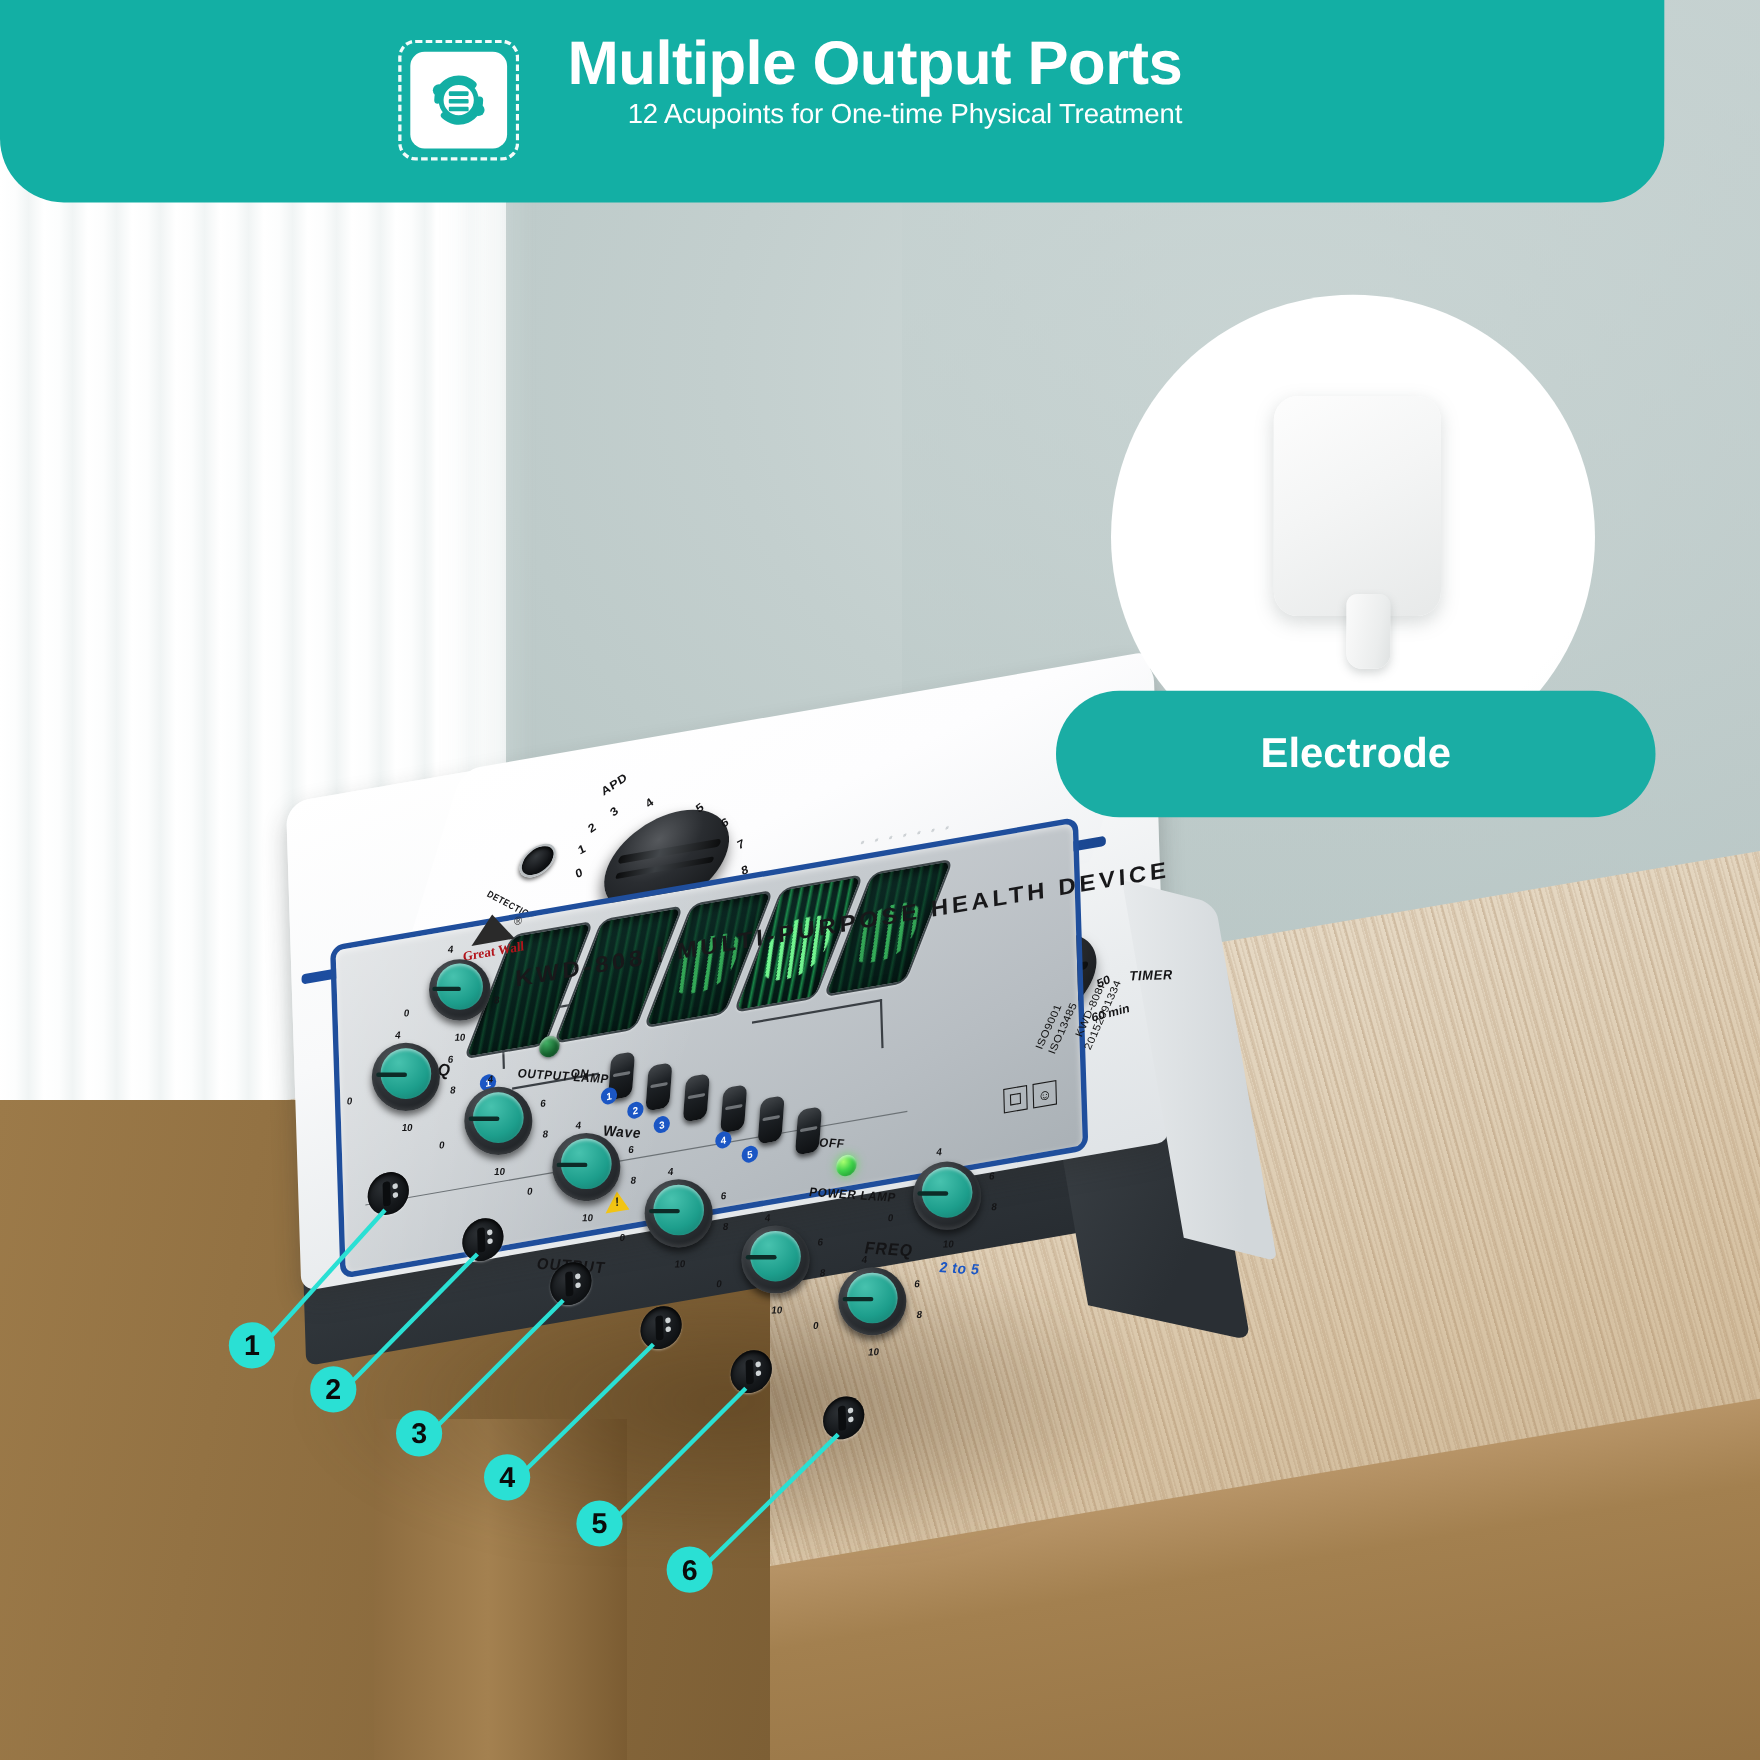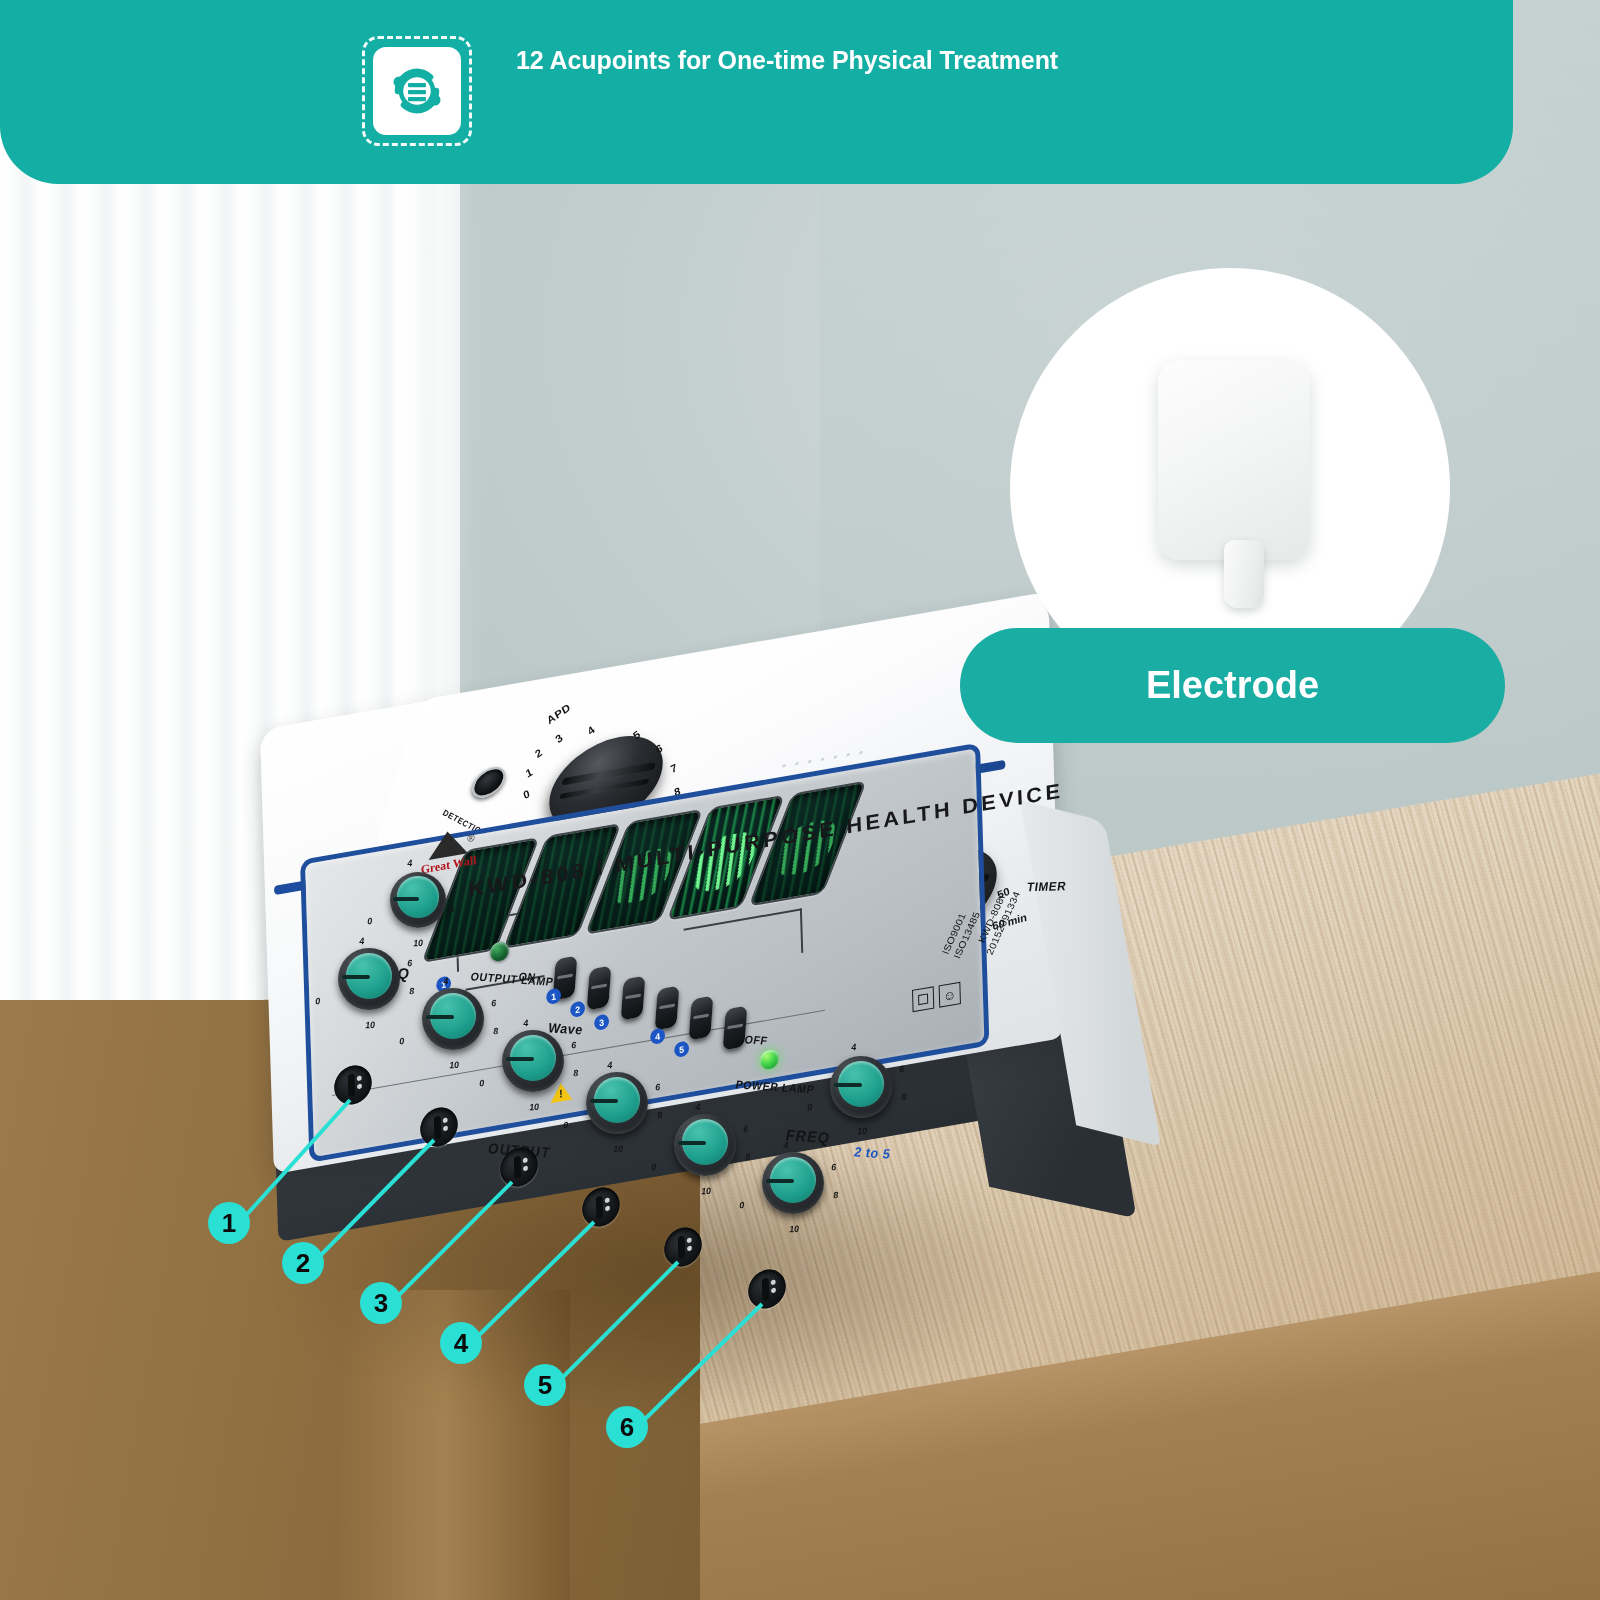--- a/index.html
+++ b/index.html
@@ -393,21 +393,21 @@
   }
   .hdr-icon-card {
     width:88px; height:88px; border-radius:13px; background:#fff;
     display:flex; align-items:center; justify-content:center;
   }
   .hdr-text { margin-left:156px; }
   .hdr-title {
     font-size:56px; font-weight:700; color:#fff; letter-spacing:-.5px; line-height:1.12;
     font-family:"Liberation Sans", sans-serif;
   }
-  .hdr-sub { font-size:25px; color:#fff; margin-top:20px; font-weight:700; letter-spacing:-.1px; }
+  .hdr-sub { font-size:25px; color:#fff; margin-top:1px; font-weight:400; letter-spacing:-.1px;text-align:right; }
 
   
   #silicone { position:absolute; left:960px; top:268px; width:545px; height:475px; z-index:25; }
   .sil-circle {
     position:absolute; left:50px; top:0; width:440px; height:440px; border-radius:50%;
     background:radial-gradient(circle at 42% 34%, #ffffff 0%, #ffffff 72%, #f7f9f9 100%);
   }
   .sil-pad {
     position:absolute; left:198px; top:92px; width:152px; height:200px;
     background:linear-gradient(152deg,#fdfdfd 0%, #f4f5f5 45%, #e7e9e9 100%);
@@ -702,15 +702,16 @@
         <circle cx="15" cy="24" r="5.5" fill="#13afa4"></circle>
         <circle cx="51" cy="42" r="5.5" fill="#13afa4"></circle>
         <circle cx="33" cy="33" r="16" fill="none" stroke="#13afa4" stroke-width="4.5"></circle>
         <rect x="24" y="25" width="18" height="4.2" rx="1" fill="#13afa4"></rect>
         <rect x="24" y="32" width="18" height="4.2" rx="1" fill="#13afa4"></rect>
         <rect x="24" y="39" width="18" height="4.2" rx="1" fill="#13afa4"></rect>
       </svg>
     </div>
   </div>
   <div class="hdr-text">
+    <div class="hdr-title">Multiple Output Ports</div>
     <div class="hdr-sub">12 Acupoints for One-time Physical Treatment</div>
   </div>
 </div>
 
 </body></html>

